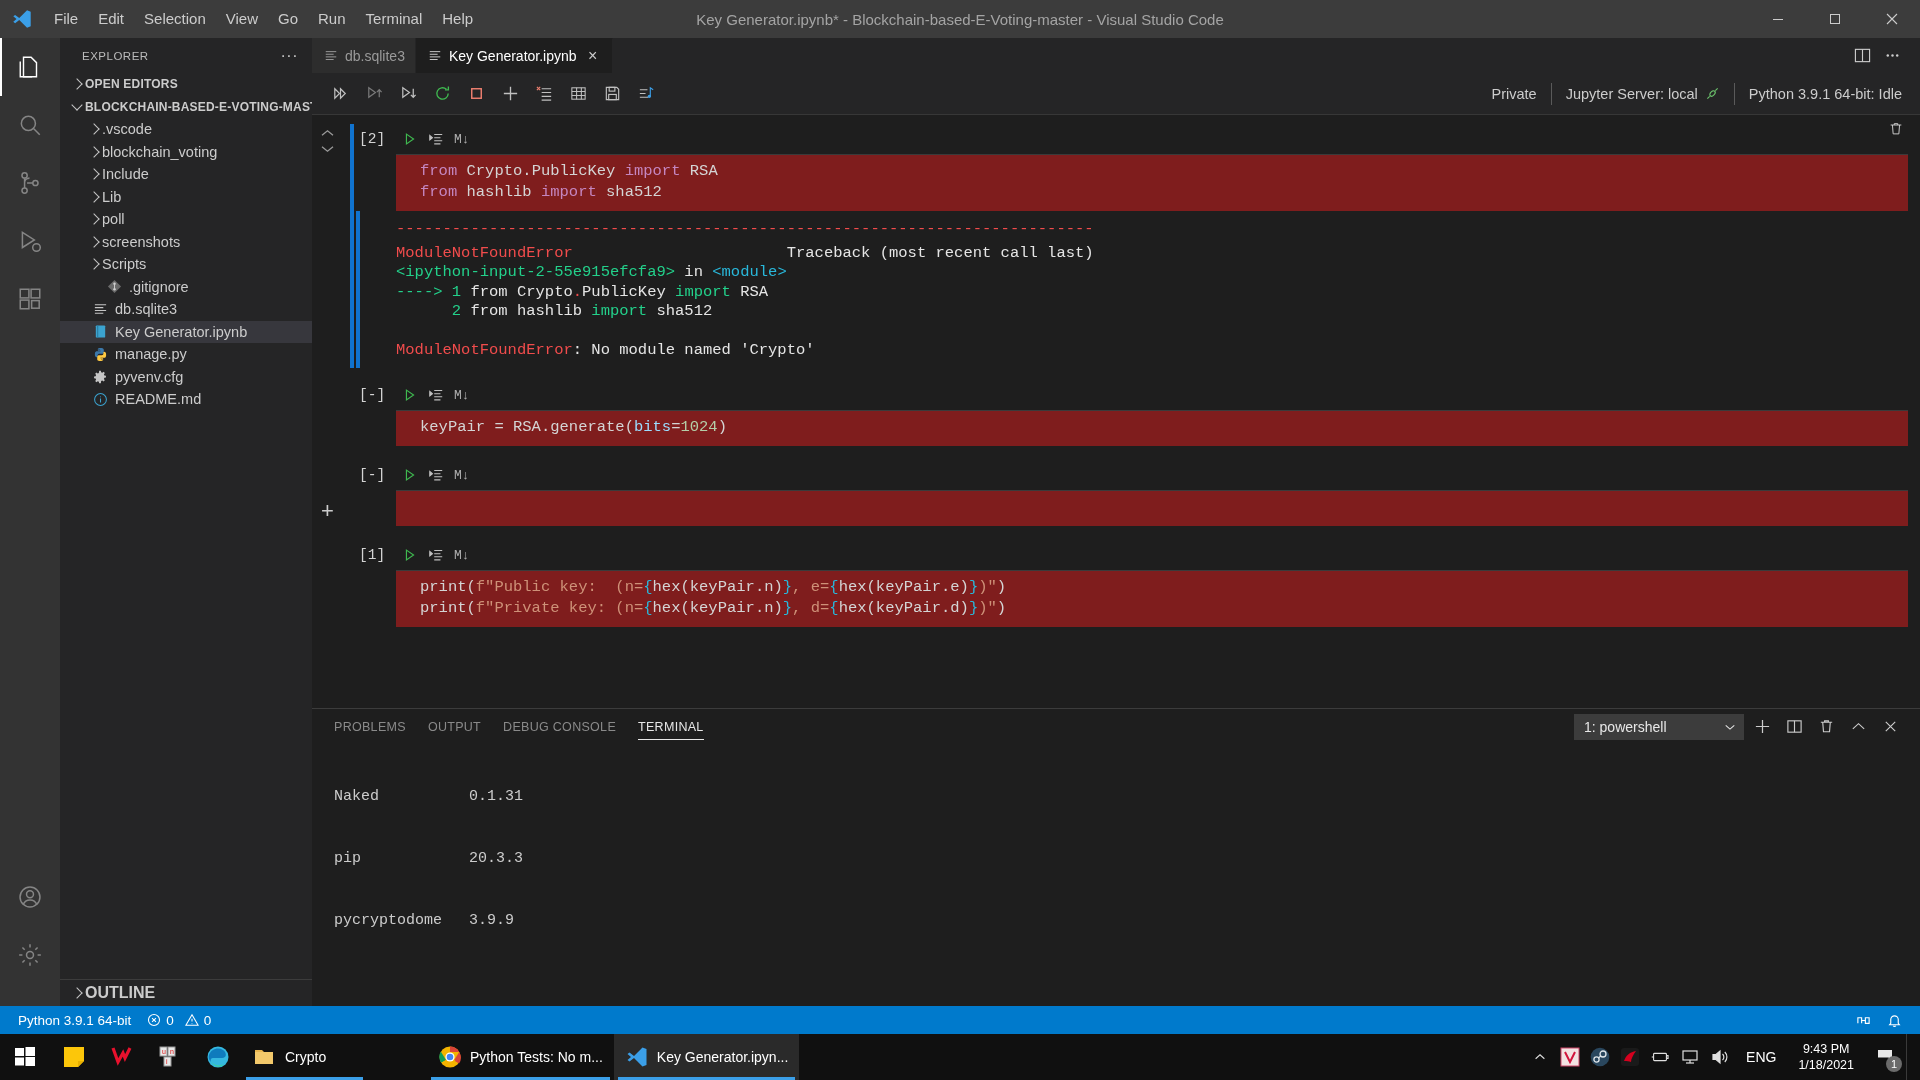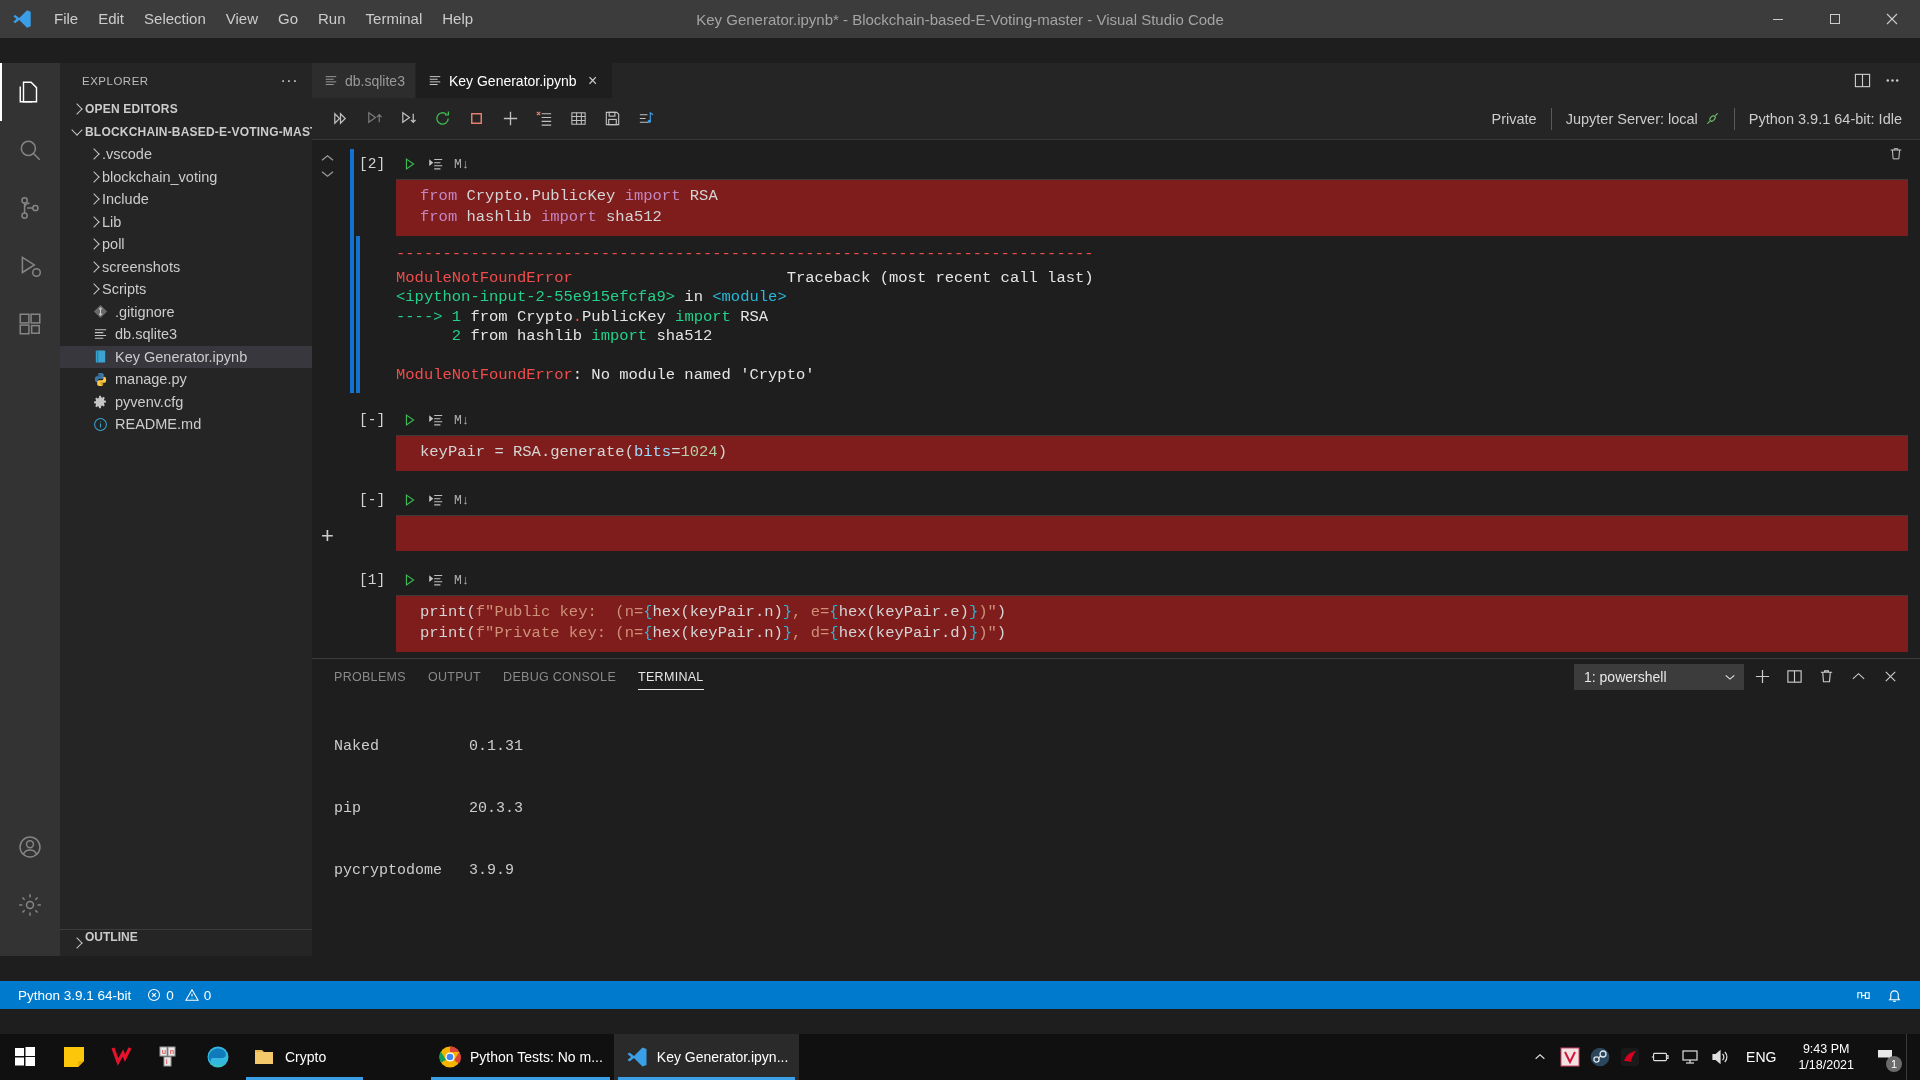--- a/index.html
+++ b/index.html
@@ -2,21 +2,21 @@
 <html><head>
 <meta charset="utf-8">
 <style>
   * { box-sizing: border-box; margin: 0; padding: 0; }
   html, body {
     width: 1920px; height: 1080px; overflow: hidden;
     background: #1e1e1e;
     font-family: "Liberation Sans", sans-serif;
     -webkit-font-smoothing: antialiased;
   }
-  .app { position: relative; width: 1920px; height: 1080px; display: flex; flex-direction: column; gap: 25px; }
+  .app { position: relative; width: 1920px; height: 1080px; display: flex; flex-direction: column; }
 
   
   .titlebar {
     height: 38px; background: #3c3c3c; display: flex; align-items: center;
     flex: 0 0 38px; position: relative; color: #cccccc;
   }
   .vs-logo { width: 44px; height: 38px; display: flex; align-items: center; justify-content: center; }
   .menu { display: flex; align-items: center; height: 38px; }
   .menu-item {
     padding: 0 10px; height: 38px; line-height: 38px; font-size: 15px; color: #cccccc; cursor: default;
@@ -63,21 +63,21 @@
   .tree-row.section { font-weight: bold; font-size: 12px; letter-spacing: .2px; }
   .tree-row.selected { background: #37373d; }
   .twisty { width: 17px; display: inline-flex; align-items: center; justify-content: center; color: #cccccc; flex: 0 0 17px; }
   .chev { display: inline-block; width: 8px; height: 8px; border-right: 1.4px solid #c5c5c5; border-bottom: 1.4px solid #c5c5c5; }
   .chev.right { transform: rotate(-45deg); }
   .chev.down { transform: rotate(45deg); margin-top: -3px; }
   .tree-indent { padding-left: 25px; }
   .f-icon { width: 20px; display: inline-flex; align-items: center; justify-content: center; margin-right: 5px; flex: 0 0 20px; }
   .tree-label { font-size: 14.5px; }
   .sb-outline {
-    height: 27px; display: flex; padding-left: 8px; font-size: 12px;
+    height: 27px; display: flex; align-items: center; padding-left: 8px; font-size: 16px;
     font-weight: bold; border-top: 1px solid #3c3c3c;
   }
 
   
   .editorarea { flex: 1 1 auto; display: flex; flex-direction: column; min-width: 0; background: #1e1e1e; }
 
   .tabsrow { height: 35px; background: #252526; display: flex; align-items: stretch; flex: 0 0 35px; }
   .tab {
     display: flex; align-items: center; gap: 7px; padding: 0 10px 0 12px; font-size: 14px;
     color: #9a9a9a; background: #2d2d2d; border-right: 1px solid #252526; max-width: 260px;
@@ -336,21 +336,21 @@
             </span>
           <span class="tree-label">screenshots</span>
         </div>
         <div class="tree-row tree-indent">
           <span class="twisty">
               <i class="chev right"></i>
             </span>
           <span class="tree-label">Scripts</span>
         </div>
 
-        <div class="tree-row" style="padding-left:30px">
+        <div class="tree-row" style="padding-left:44px">
           <span class="f-icon">
             <svg width="15" height="15" viewBox="0 0 16 16">
                 <path d="M8 1 15 8 8 15 1 8z" fill="#6a6a6a"></path>
                 <circle cx="8" cy="5" r="1.3" fill="#d0d0d0"></circle>
                 <circle cx="8" cy="11" r="1.3" fill="#d0d0d0"></circle>
                 <path d="M8 6v4" stroke="#d0d0d0" stroke-width="1"></path>
               </svg>
           </span>
           <span class="tree-label">.gitignore</span>
         </div>

